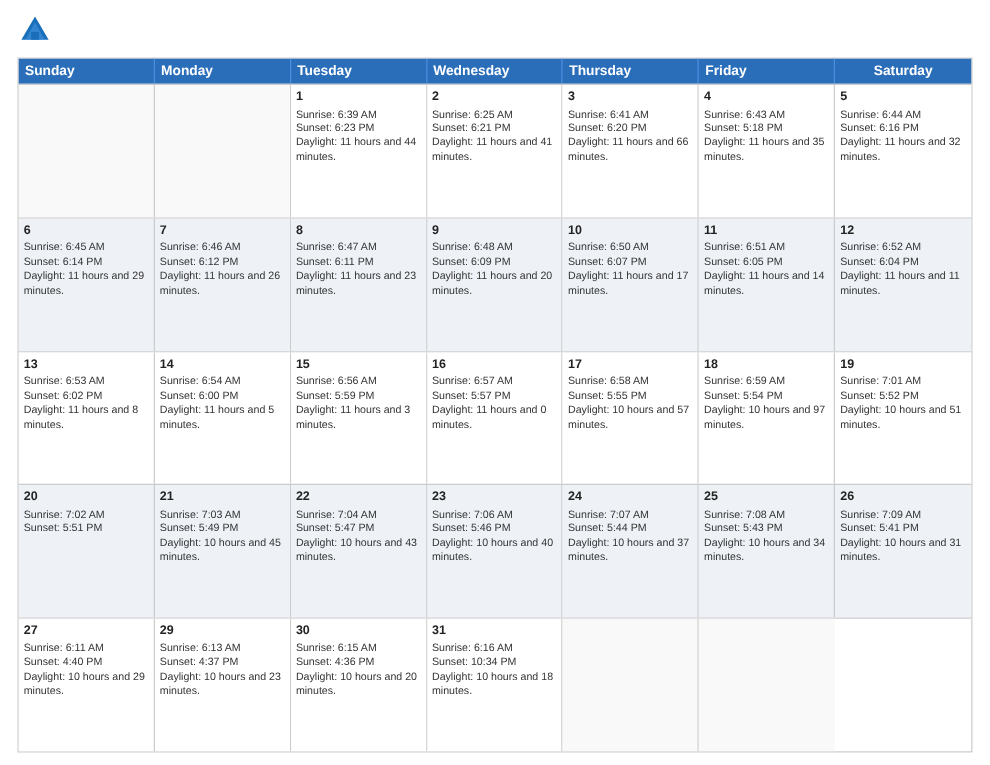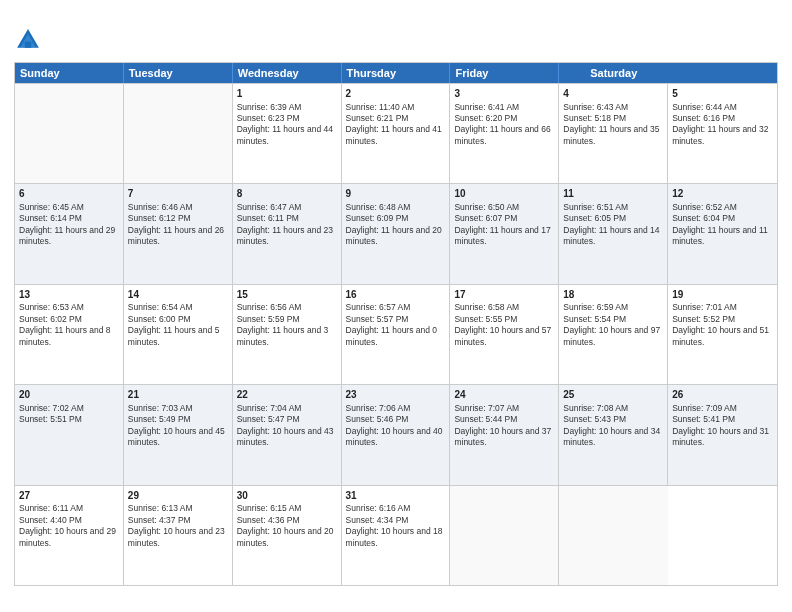--- a/index.html
+++ b/index.html
@@ -6,21 +6,21 @@
     body {
       font-family: Arial, sans-serif;
       background: #fff;
       width: 792px;
       height: 612px;
       overflow: hidden;
     }
     .page {
       width: 792px;
       height: 612px;
-      padding: 26px 14px;
+      padding: 10px 14px;
       display: flex;
       flex-direction: column;
     }
     .header {
       display: flex;
       justify-content: space-between;
       align-items: flex-start;
       margin-bottom: 8px;
     }
     .logo {
@@ -124,32 +124,33 @@
     </div>
     <div class="title-block">
       <div class="month-title"></div>
       <div class="location"></div>
     </div>
   </div>
 
   <div class="calendar">
     <div class="cal-header" id="cal-header">
         <div class="cal-header-cell">Sunday</div>
+        <div class="cal-header-cell">Monday</div>
         <div class="cal-header-cell">Tuesday</div>
         <div class="cal-header-cell">Wednesday</div>
         <div class="cal-header-cell">Thursday</div>
         <div class="cal-header-cell">Friday</div>
         <div class="cal-header-cell">Saturday</div>
       </div>
     <div class="cal-body" id="cal-body">
         <div class="cal-row">
           <div class="cal-cell empty"></div>
           <div class="cal-cell empty"></div>
           <div class="cal-cell"><span class="day-num">1</span><span>Sunrise: 6:39 AM</span><br><span>Sunset: 6:23 PM</span><br><span>Daylight: 11 hours and 44 minutes.</span></div>
-          <div class="cal-cell"><span class="day-num">2</span><span>Sunrise: 11:40 AM</span><br><span>Sunset: 6:21 PM</span><br><span>Daylight: 11 hours and 41 minutes.</span></div>
+          <div class="cal-cell"><span class="day-num">2</span><span>Sunrise: 6:25 AM</span><br><span>Sunset: 6:21 PM</span><br><span>Daylight: 11 hours and 41 minutes.</span></div>
           <div class="cal-cell"><span class="day-num">3</span><span>Sunrise: 6:41 AM</span><br><span>Sunset: 6:20 PM</span><br><span>Daylight: 11 hours and 66 minutes.</span></div>
           <div class="cal-cell"><span class="day-num">4</span><span>Sunrise: 6:43 AM</span><br><span>Sunset: 5:18 PM</span><br><span>Daylight: 11 hours and 35 minutes.</span></div>
           <div class="cal-cell"><span class="day-num">5</span><span>Sunrise: 6:44 AM</span><br><span>Sunset: 6:16 PM</span><br><span>Daylight: 11 hours and 32 minutes.</span></div>
         </div>
         <div class="cal-row">
           <div class="cal-cell alt-row"><span class="day-num">6</span><span>Sunrise: 6:45 AM</span><br><span>Sunset: 6:14 PM</span><br><span>Daylight: 11 hours and 29 minutes.</span></div>
           <div class="cal-cell alt-row"><span class="day-num">7</span><span>Sunrise: 6:46 AM</span><br><span>Sunset: 6:12 PM</span><br><span>Daylight: 11 hours and 26 minutes.</span></div>
           <div class="cal-cell alt-row"><span class="day-num">8</span><span>Sunrise: 6:47 AM</span><br><span>Sunset: 6:11 PM</span><br><span>Daylight: 11 hours and 23 minutes.</span></div>
           <div class="cal-cell alt-row"><span class="day-num">9</span><span>Sunrise: 6:48 AM</span><br><span>Sunset: 6:09 PM</span><br><span>Daylight: 11 hours and 20 minutes.</span></div>
           <div class="cal-cell alt-row"><span class="day-num">10</span><span>Sunrise: 6:50 AM</span><br><span>Sunset: 6:07 PM</span><br><span>Daylight: 11 hours and 17 minutes.</span></div>
@@ -171,19 +172,19 @@
           <div class="cal-cell alt-row"><span class="day-num">22</span><span>Sunrise: 7:04 AM</span><br><span>Sunset: 5:47 PM</span><br><span>Daylight: 10 hours and 43 minutes.</span></div>
           <div class="cal-cell alt-row"><span class="day-num">23</span><span>Sunrise: 7:06 AM</span><br><span>Sunset: 5:46 PM</span><br><span>Daylight: 10 hours and 40 minutes.</span></div>
           <div class="cal-cell alt-row"><span class="day-num">24</span><span>Sunrise: 7:07 AM</span><br><span>Sunset: 5:44 PM</span><br><span>Daylight: 10 hours and 37 minutes.</span></div>
           <div class="cal-cell alt-row"><span class="day-num">25</span><span>Sunrise: 7:08 AM</span><br><span>Sunset: 5:43 PM</span><br><span>Daylight: 10 hours and 34 minutes.</span></div>
           <div class="cal-cell alt-row"><span class="day-num">26</span><span>Sunrise: 7:09 AM</span><br><span>Sunset: 5:41 PM</span><br><span>Daylight: 10 hours and 31 minutes.</span></div>
         </div>
         <div class="cal-row">
           <div class="cal-cell"><span class="day-num">27</span><span>Sunrise: 6:11 AM</span><br><span>Sunset: 4:40 PM</span><br><span>Daylight: 10 hours and 29 minutes.</span></div>
           <div class="cal-cell"><span class="day-num">29</span><span>Sunrise: 6:13 AM</span><br><span>Sunset: 4:37 PM</span><br><span>Daylight: 10 hours and 23 minutes.</span></div>
           <div class="cal-cell"><span class="day-num">30</span><span>Sunrise: 6:15 AM</span><br><span>Sunset: 4:36 PM</span><br><span>Daylight: 10 hours and 20 minutes.</span></div>
-          <div class="cal-cell"><span class="day-num">31</span><span>Sunrise: 6:16 AM</span><br><span>Sunset: 4:34 PM</span><br><span>Daylight: 10 hours and 18 minutes.</span></div>
+          <div class="cal-cell"><span class="day-num">31</span><span>Sunrise: 6:16 AM</span><br><span>Sunset: 10:34 PM</span><br><span>Daylight: 10 hours and 18 minutes.</span></div>
           <div class="cal-cell empty"></div>
           <div class="cal-cell empty"></div>
         </div>
       </div>
   </div>
 </div>
 
 </body></html>

